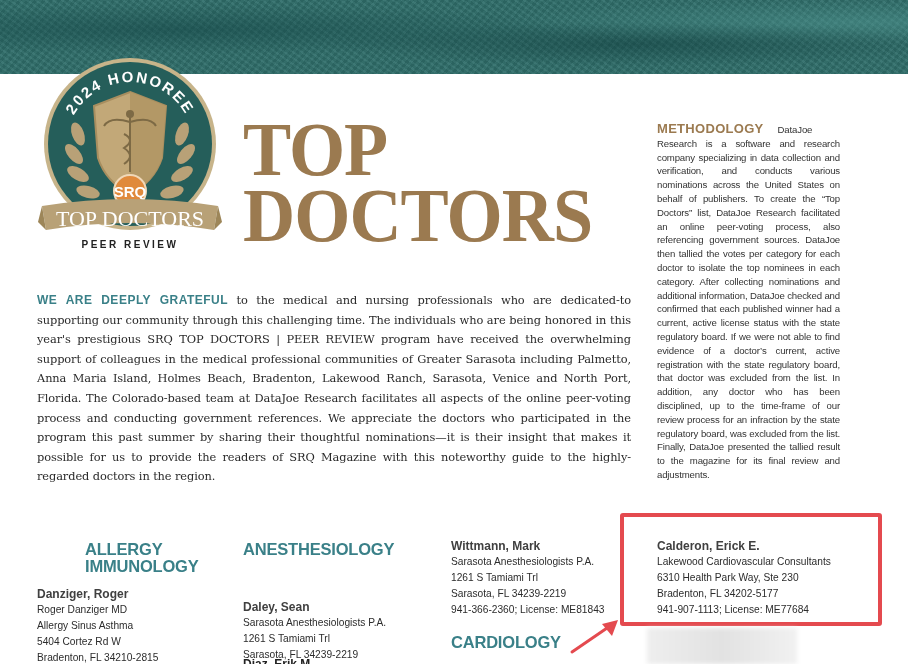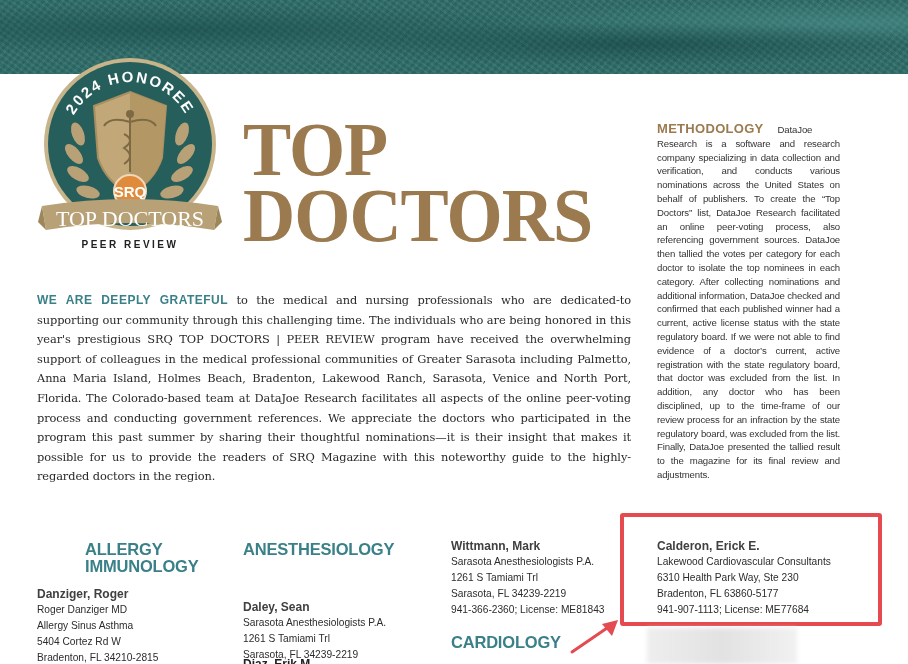--- a/index.html
+++ b/index.html
@@ -163,21 +163,21 @@
   <div>Sarasota, FL 34239-2219</div>
   <div>941-366-2360; License: ME81843</div>
 </div>
 
 <div class="section-heading" style="left:451px; top:634px;">CARDIOLOGY</div>
 
 <div class="entry" style="left:657px; top:538px;">
   <div class="name">Calderon, Erick E.</div>
   <div>Lakewood Cardiovascular Consultants</div>
   <div>6310 Health Park Way, Ste 230</div>
-  <div>Bradenton, FL 63860-5177</div>
+  <div>Bradenton, FL 34202-5177</div>
   <div>941-907-1113; License: ME77684</div>
 </div>
 
 <div class="highlight-box"></div>
 
 <svg class="arrow" viewBox="0 0 56 40">
   <line x1="4" y1="36" x2="42" y2="10" stroke="#e44a4f" stroke-width="3" stroke-linecap="round"></line>
   <polygon points="50,4 34,8 44,20" fill="#e44a4f"></polygon>
 </svg>
 

